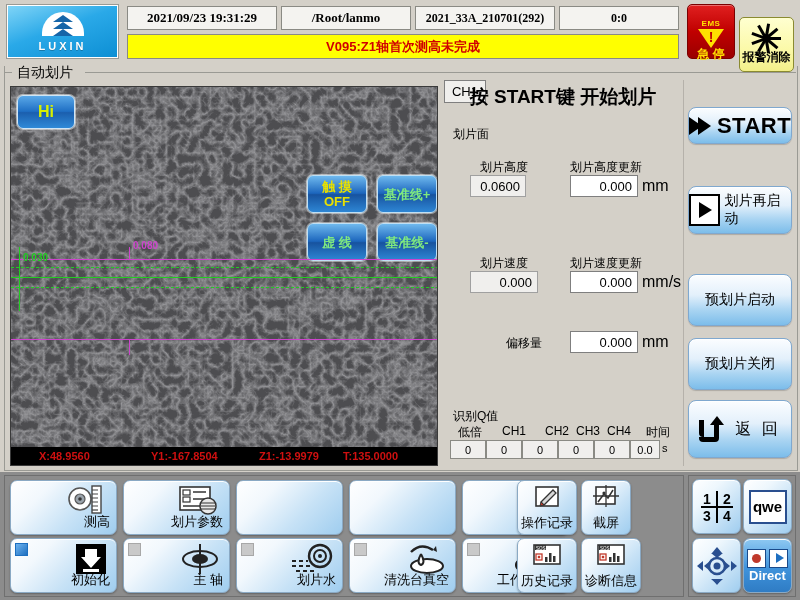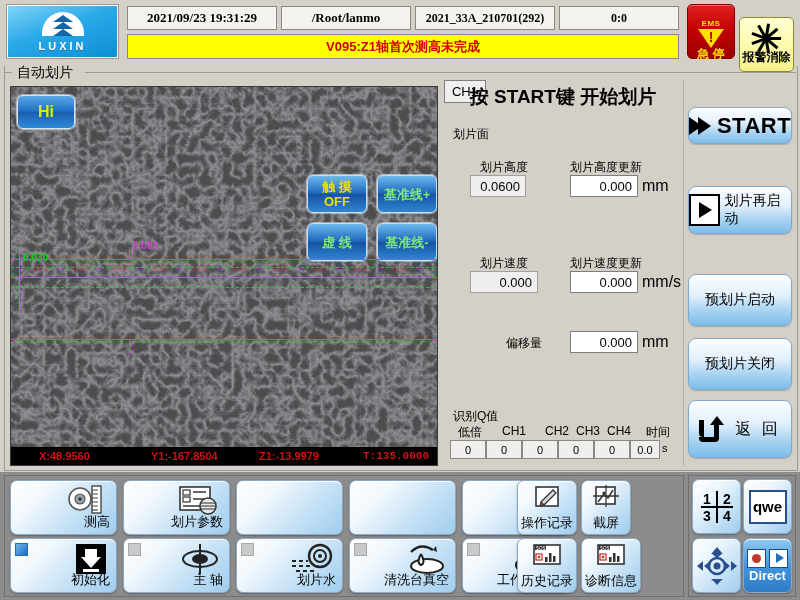--- a/index.html
+++ b/index.html
@@ -140,21 +140,21 @@
 
   #coord-bar{
     position:absolute;left:0;bottom:0;width:428px;height:18px;
     background:#000;display:flex;align-items:center;
     color:#d01010;font-size:11px;font-weight:bold;
   }
   #coord-bar span{position:absolute;}
   #c-x{left:28px;}
   #c-y{left:140px;}
   #c-z{left:248px;}
-  #c-t{left:352px;font-family:Liberation Mono, monospace;}
+  #c-t{left:332px;}
 
   
   #center{position:absolute;left:444px;top:80px;width:238px;height:386px;}
   #prompt{
     position:absolute;left:0;top:4px;width:238px;text-align:center;
     font-size:19px;font-weight:bold;color:#000;
   }
   .lbl{position:absolute;font-size:12px;color:#000;white-space:nowrap;}
   .fld{
     position:absolute;height:22px;border:1px solid #7f7f7f;box-sizing:border-box;

